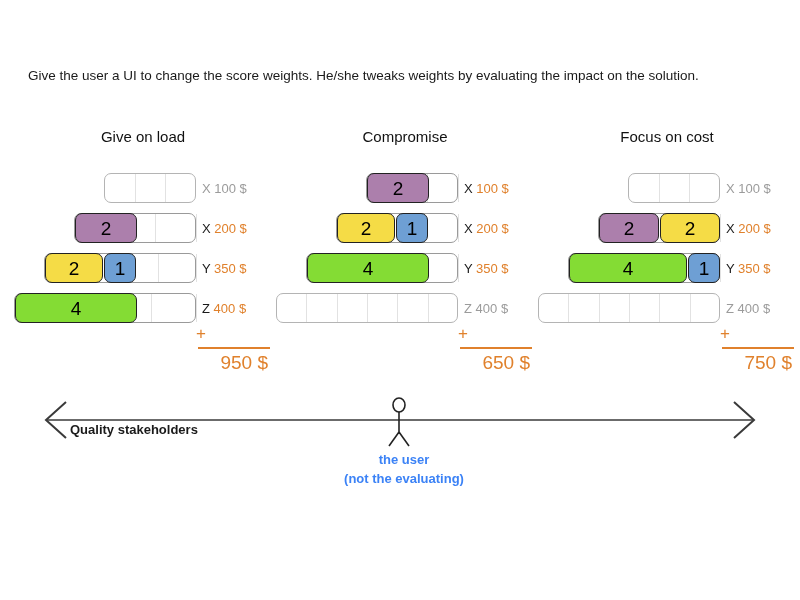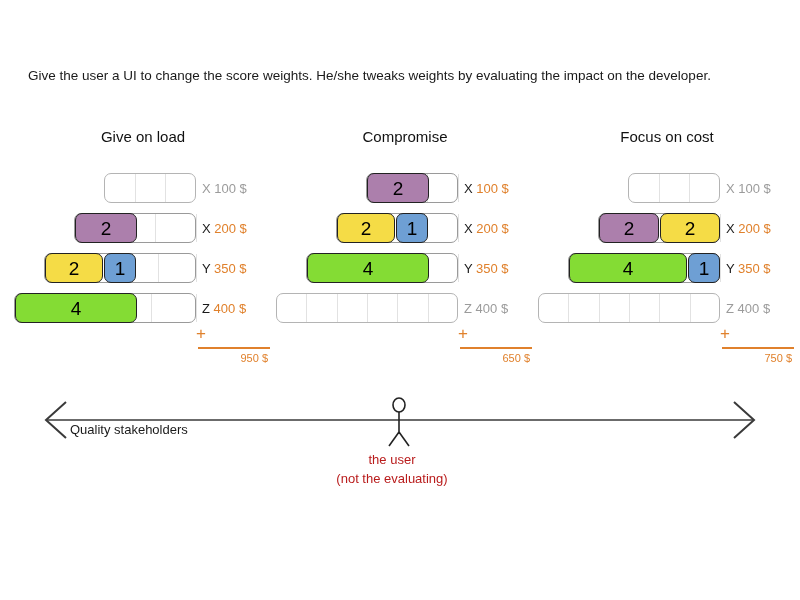--- a/index.html
+++ b/index.html
@@ -75,41 +75,41 @@
   .sum-inner{
     position:absolute;right:6px;top:0;width:78px;text-align:right;
   }
   .plus{
     font-size:17px;color:#e0812c;text-align:left;line-height:12px;
     padding-left:4px;height:14px;
   }
   .sumline{
     height:2px;background:#e0812c;width:72px;margin:5px 0 3px auto;
   }
-  .sumval{font-size:11px;color:#e0812c;text-align:right;padding-right:2px;}
-
-  
-  .axis-wrap{position:absolute;left:0;top:392px;width:800px;height:110px;}
+  .sumval{font-size:19px;color:#e0812c;text-align:right;padding-right:2px;}
+
+  
+  .axis-wrap{position:absolute;left:0;top:392px;width:800px;height:110px;font-weight:bold;}
   .axis-svg{position:absolute;left:0;top:0;}
   .axis-label{
     position:absolute;font-size:13px;color:#1a1a1a;white-space:nowrap;
   }
   .ax-left{left:70px;top:30px;}
   .ax-right{left:580px;top:30px;}
   .ax-user{
-    position:absolute;left:292px;top:58px;width:200px;text-align:center;
-    font-size:13px;color:#b91c1c;line-height:19px;
+    position:absolute;left:304px;top:58px;width:200px;text-align:center;
+    font-size:13px;color:#3b82f6;line-height:19px;
   }
 </style>
 </head>
 <body>
 
 <div class="slide">
 
-  <div class="subtitle">Give the user a UI to change the score weights. He/she tweaks weights by evaluating the impact on the developer.</div>
+  <div class="subtitle">Give the user a UI to change the score weights. He/she tweaks weights by evaluating the impact on the solution.</div>
 
   <div class="columns" id="columns">
       <div class="col col-0">
         <div class="col-head">Give on load</div>
         <div class="rows">
           <div class="row">
             <div class="track empty" style="width: 92px;">
               <div class="slot" style="width: 30.6667px;"></div>
               <div class="slot" style="width: 30.6667px;"></div>
               <div class="slot" style="width: 30.6667px;"></div>

